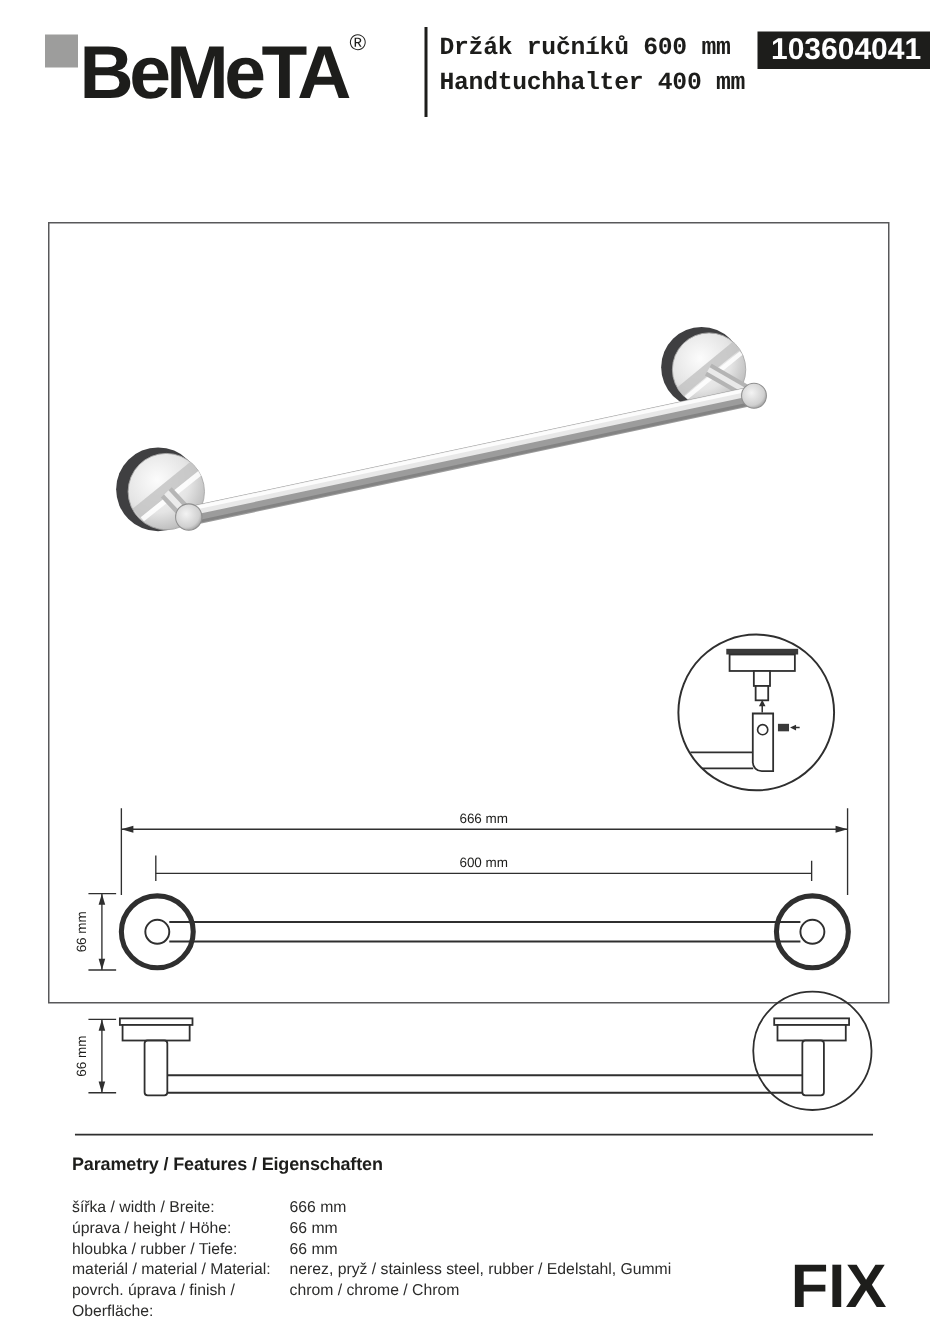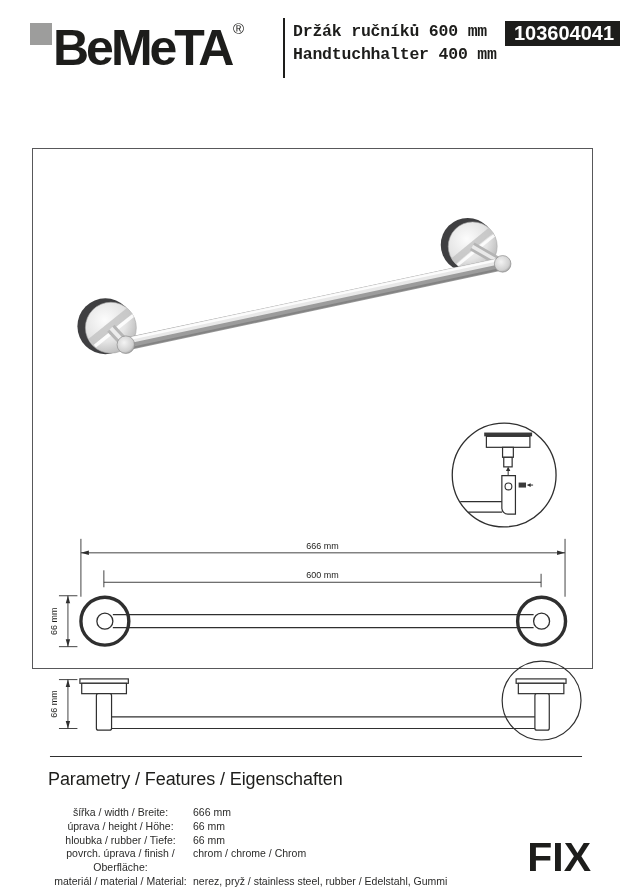--- a/index.html
+++ b/index.html
@@ -18,23 +18,23 @@
                 background:#1d1d1b; color:#fff; font-size:20px; font-weight:700; line-height:25px; padding-left:9px; }
 
   
   .frame { position:absolute; left:32px; top:100px; width:561px; height:521px;
            border:1.5px solid #58585a; box-sizing:border-box; background:#fff;margin-top:48px; }
   .art { position:absolute; left:0; top:0; width:558px; height:616px; display:block; }
   .art text { font-family:"Liberation Sans", sans-serif; font-size:9px; fill:#1d1d1b; }
 
   
   .params { position:absolute; left:15px; top:620px; width:532px; }
-  .params-heading { font-size:18px; font-weight:400; margin:0 0 16px 0; letter-spacing:-0.1px; }
+  .params-heading { font-size:12px; font-weight:700; margin:0 0 16px 0; letter-spacing:-0.1px; }
   .param-row { display:flex; font-size:10.5px; line-height:13.8px; color:#2b2b2a; }
-  .param-label { flex:0 0 145px;text-align:center; }
+  .param-label { flex:0 0 145px; }
   .param-value { flex:1 1 auto; }
 
   .fix { position:absolute; top:834px; right:36px; font-size:41px; font-weight:700; }
 </style>
 </head>
 <body>
 
 <div class="page">
 
   <div>
@@ -185,24 +185,24 @@
       </div>
       <div class="param-row">
         <div class="param-label">úprava / height / Höhe:</div>
         <div class="param-value">66 mm</div>
       </div>
       <div class="param-row">
         <div class="param-label">hloubka / rubber / Tiefe:</div>
         <div class="param-value">66 mm</div>
       </div>
       <div class="param-row">
+        <div class="param-label">materiál / material / Material:</div>
+        <div class="param-value">nerez, pryž / stainless steel, rubber / Edelstahl, Gummi</div>
+      </div>
+      <div class="param-row">
         <div class="param-label">povrch. úprava / finish / Oberfläche:</div>
         <div class="param-value">chrom / chrome / Chrom</div>
       </div>
-      <div class="param-row">
-        <div class="param-label">materiál / material / Material:</div>
-        <div class="param-value">nerez, pryž / stainless steel, rubber / Edelstahl, Gummi</div>
-      </div>
     </div>
   </div>
 
   <div class="fix">FIX</div>
 </div>
 
 </body></html>

